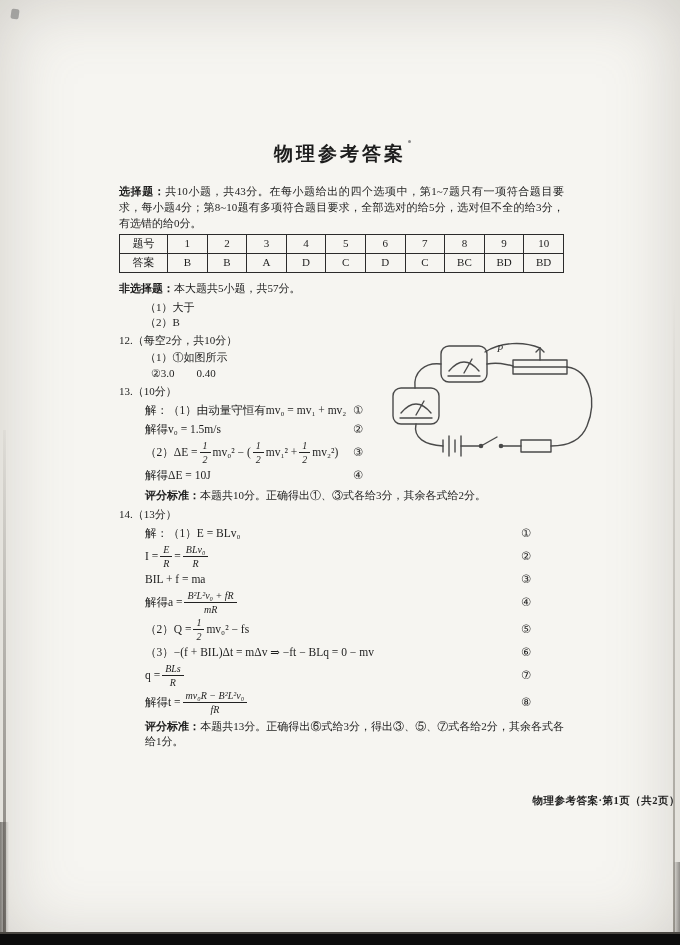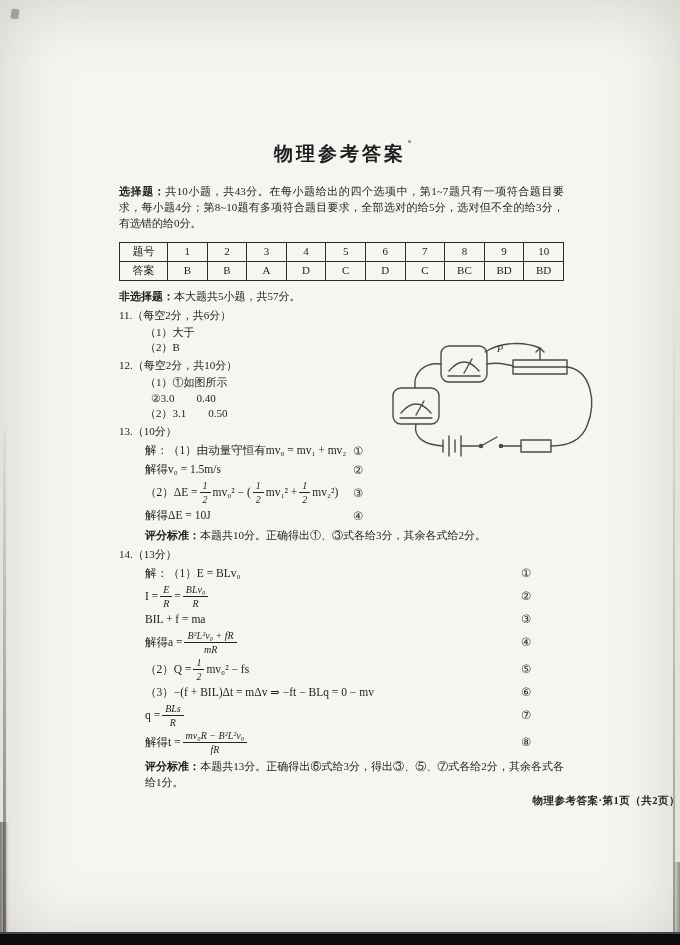--- a/index.html
+++ b/index.html
@@ -24,21 +24,21 @@
                background:linear-gradient(to bottom, rgba(100,95,85,.05), rgba(60,55,50,.6)); }
   .edge-right { position:absolute; right:5px; top:290px; bottom:13px; width:2px;
                 background:linear-gradient(to bottom, rgba(120,115,105,0), rgba(90,85,75,.5)); }
 
   .title { position:absolute; top:141px; left:0; right:0; text-align:center;
            font-size:19px; font-weight:700; letter-spacing:3px; }
 
   .content { position:absolute; left:119px; top:184px; width:445px;
              font-size:11px; line-height:1.45; }
 
-  .intro { text-align:justify; margin-bottom:10px; }
+  .intro { text-align:justify; margin-bottom:2px; }
   .intro b, .nonchoice b, .rubric b { font-weight:700; }
 
   .ans-table { border-collapse:collapse; width:100%; table-layout:fixed; margin-bottom:8px; }
   .ans-table td { border:1px solid #2b2b2b; text-align:center; height:19px;
                   font-size:11px; padding:0 2px;margin-top:19px; }
   .ans-table td.hd { width:48px; }
 
   .nonchoice { margin-bottom:3px; }
 
   .qhead { margin:3px 0 1px 0; }
@@ -108,30 +108,28 @@
           <td>BC</td>
           <td>BD</td>
           <td>BD</td>
         </tr>
       </tbody>
     </table>
 
     <p class="nonchoice"><b>非选择题：</b><span>本大题共5小题，共57分。</span></p>
 
     <div>
-      <p class="qhead">11.（每空2分，共6分）</p>
       <p class="qans">（1）大于</p>
       <p class="qans">（2）B</p>
     </div>
 
     <div>
       <p class="qhead">12.（每空2分，共10分）</p>
       <p class="qans">（1）①如图所示</p>
       <p class="qans indent2">②3.0  0.40</p>
-      <p class="qans">（2）3.1  0.50</p>
     </div>
 
     <div class="q13">
       <p class="qhead">13.（10分）</p>
       <div class="eq-line">
         <span class="eq-content">
             <span>解：（1）由动量守恒有 </span>
             <span class="mi">mv₀ = mv₁ + mv₂</span>
           </span>
         <span class="eq-num">①</span>

